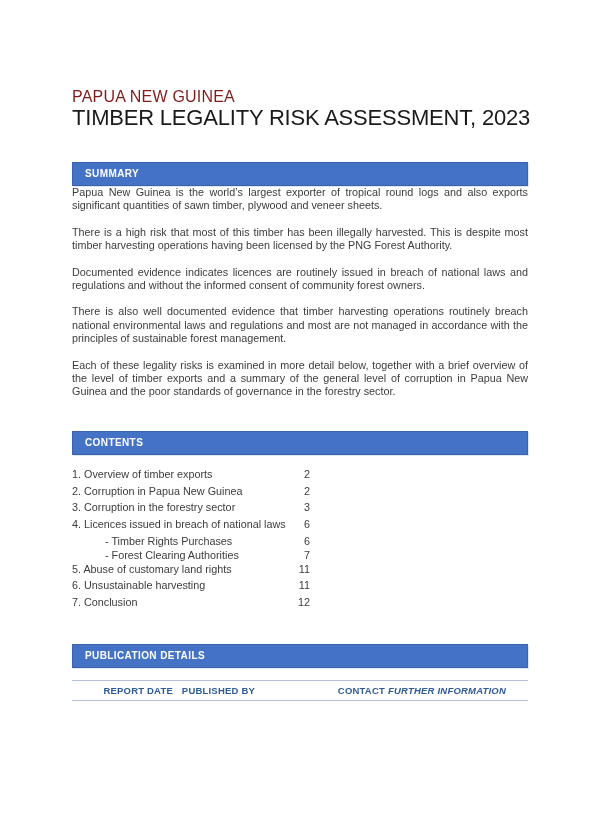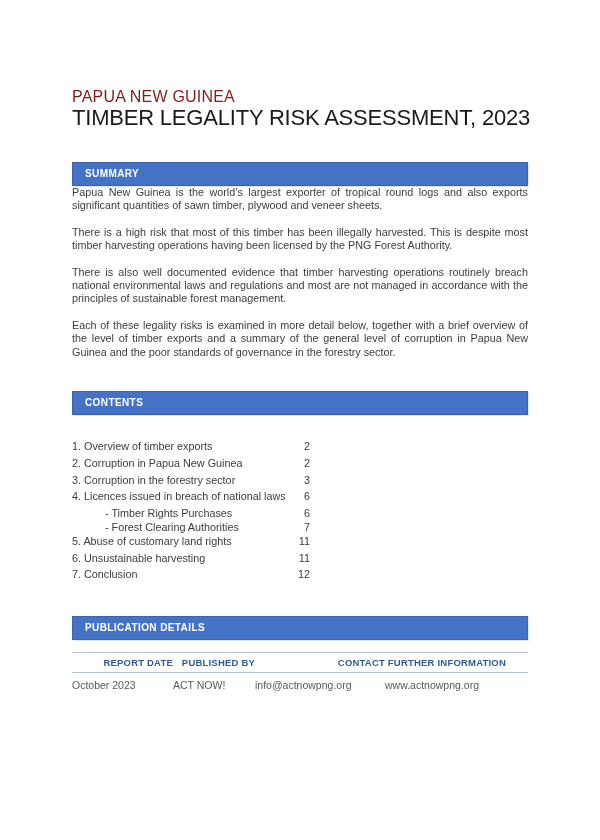--- a/index.html
+++ b/index.html
@@ -43,21 +43,21 @@
 
   .body-copy { }
   .body-copy p {
     margin: 0 0 13px 0;
     font-size: 10.8px;
     line-height: 13.4px;
     color: #3c3c3c;
     text-align: justify;
   }
 
-  .toc { margin-top: 24px; }
+  .toc { margin-top: 12px; }
   .toc-row {
     position: relative;
     font-size: 10.8px;
     color: #3c3c3c;
     height: 16.8px;
     line-height: 14px;
   }
   .toc-row.sub { height: 13.8px; padding-left: 33px; }
   .toc-page {
     position: absolute;
@@ -81,35 +81,36 @@
     text-align: right;
   }
   .pub-value-row { padding-top: 6px; }
   .pub-value {
     font-size: 10.5px;
     color: #595959;
   }
   .pub-col-0 { width: 101px; }
   .pub-col-1 { width: 82px; }
   .pub-col-2 { width: 130px; }
-  .pub-col-3 { width: 121px; }
+  .pub-col-3 { width: 121px; font-style: italic; }
 </style>
 </head>
 <body>
 
 <div class="page">
 
   <div class="kicker">PAPUA NEW GUINEA</div>
   <div class="doc-title">TIMBER LEGALITY RISK ASSESSMENT, 2023</div>
 
   <div class="banner">SUMMARY</div>
 
   <div class="body-copy">
     <p>Papua New Guinea is the world’s largest exporter of tropical round logs and also exports significant quantities of sawn timber, plywood and veneer sheets.</p>
     <p>There is a high risk that most of this timber has been illegally harvested. This is despite most timber harvesting operations having been licensed by the PNG Forest Authority.</p>
+    <p>Documented evidence indicates licences are routinely issued in breach of national laws and regulations and without the informed consent of community forest owners.</p>
     <p>There is also well documented evidence that timber harvesting operations routinely breach national environmental laws and regulations and most are not managed in accordance with the principles of sustainable forest management.</p>
     <p>Each of these legality risks is examined in more detail below, together with a brief overview of the level of timber exports and a summary of the general level of corruption in Papua New Guinea and the poor standards of governance in the forestry sector.</p>
   </div>
 
   <div class="banner">CONTENTS</div>
 
   <div class="toc">
     <div class="toc-row">
       <span>1. Overview of timber exports</span>
       <span class="toc-page">2</span>
@@ -150,21 +151,15 @@
 
   <div class="banner">PUBLICATION DETAILS</div>
 
   <div class="pub-table">
     <div class="pub-header-row">
       <div class="pub-head pub-col-0">REPORT DATE</div>
       <div class="pub-head pub-col-1">PUBLISHED BY</div>
       <div class="pub-head pub-col-2">CONTACT</div>
       <div class="pub-head pub-col-3">FURTHER INFORMATION</div>
     </div>
-    <div class="pub-value-row">
-      <div class="pub-value pub-col-0">October 2023</div>
-      <div class="pub-value pub-col-1">ACT NOW!</div>
-      <div class="pub-value pub-col-2">info@actnowpng.org</div>
-      <div class="pub-value pub-col-3">www.actnowpng.org</div>
-    </div>
   </div>
 
 </div>
 
 </body></html>

